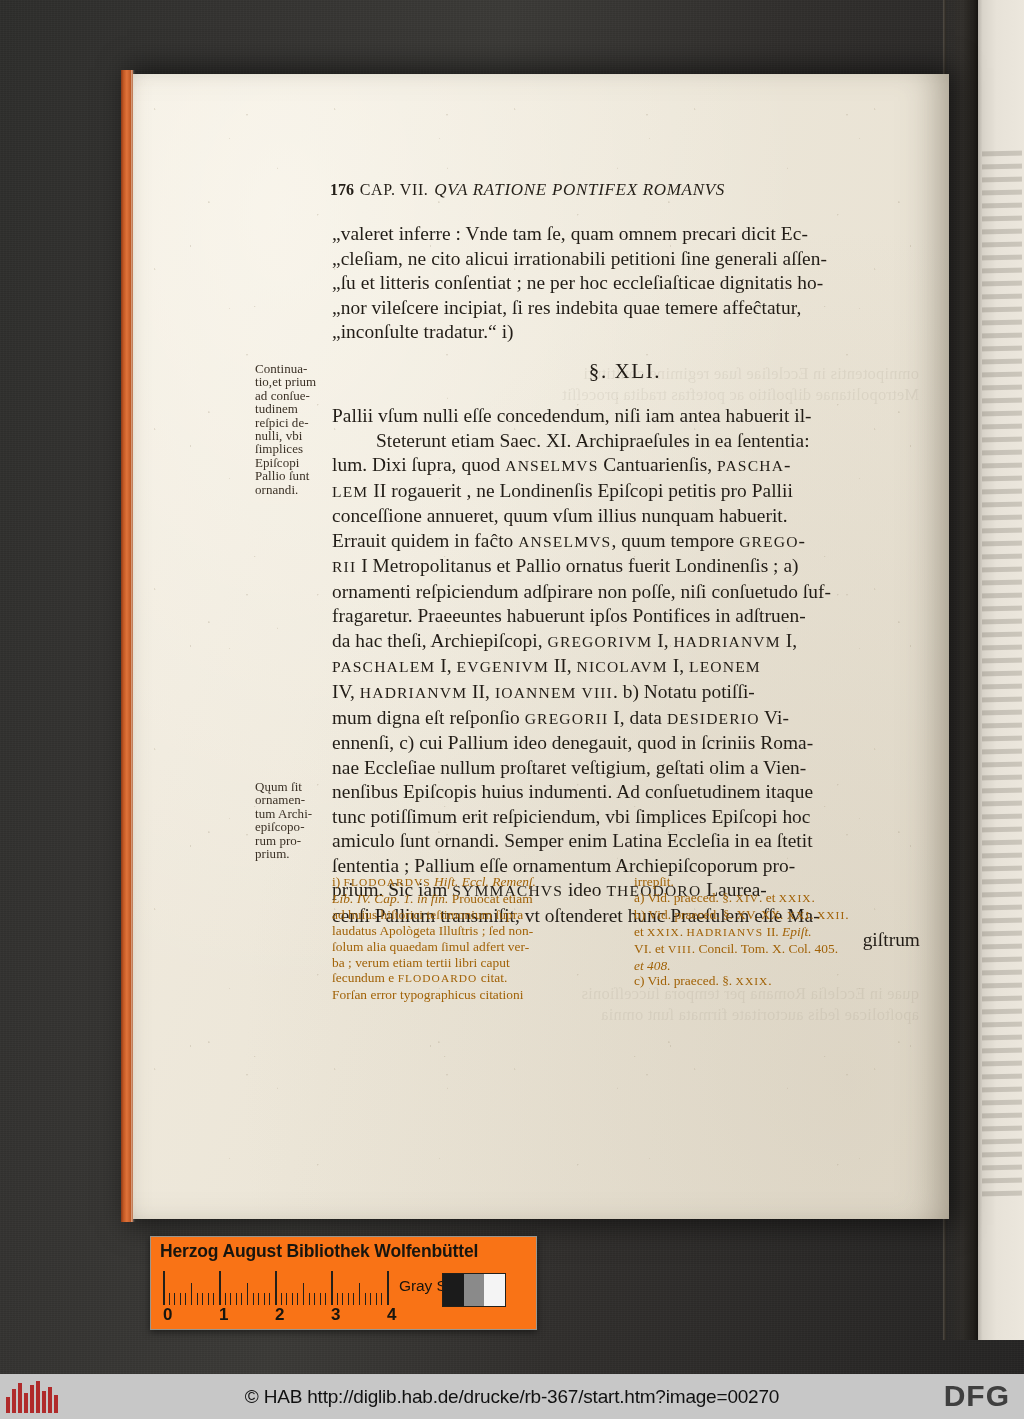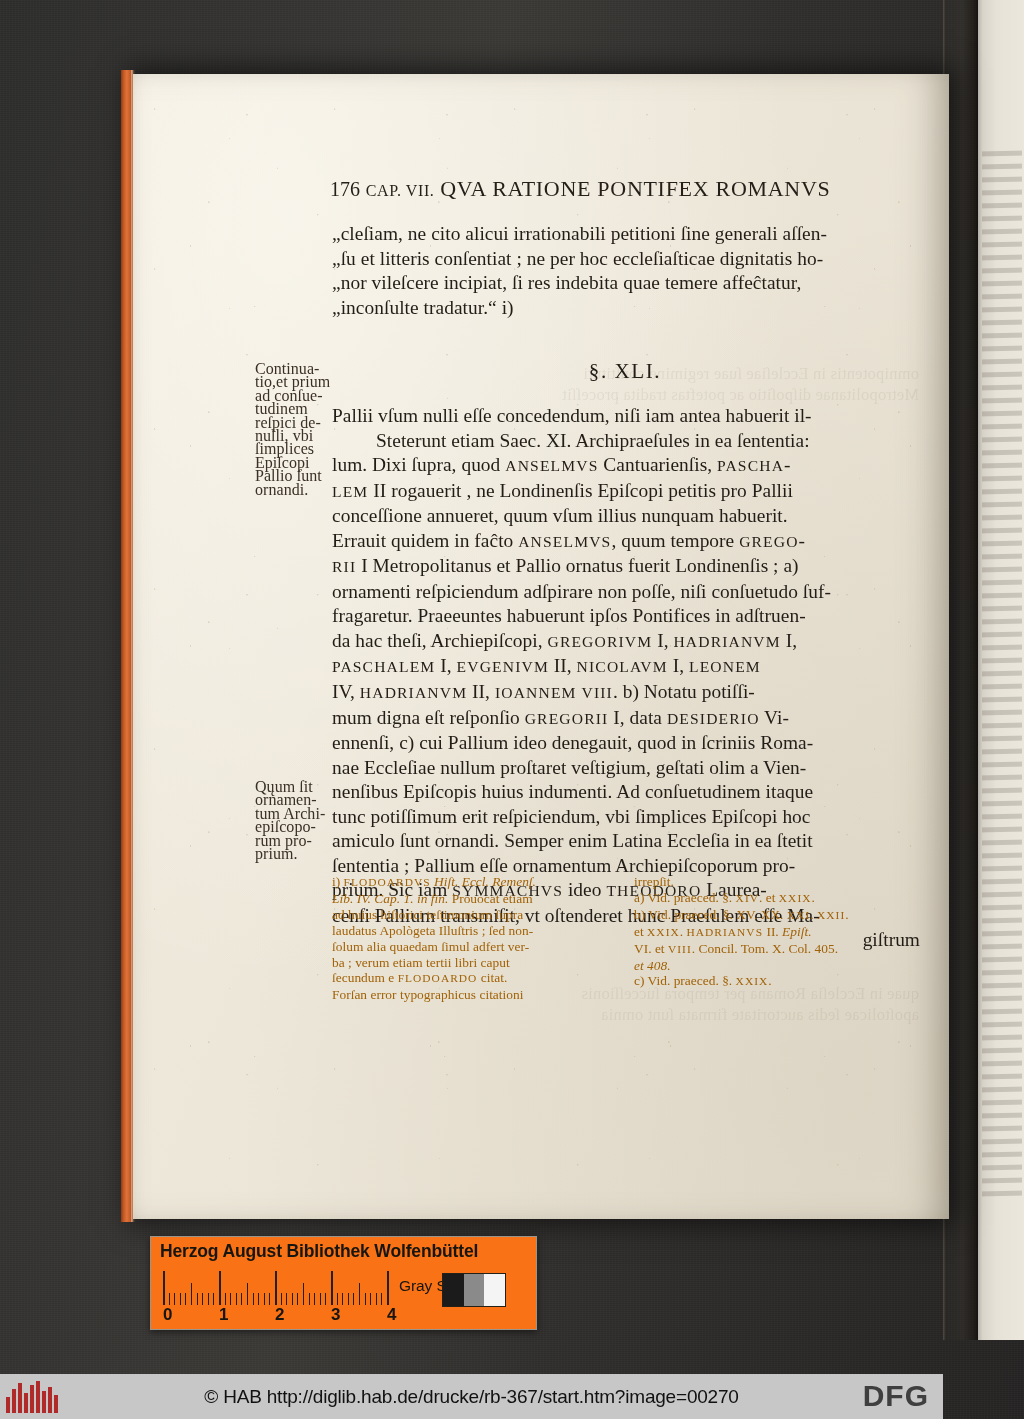--- a/index.html
+++ b/index.html
@@ -103,23 +103,23 @@
   }
 
   
   #type-block{position:absolute;left:0;top:0;width:816px;height:1145px;}
 
   #running-head{
     position:absolute;left:197px;top:102px;width:590px;
     font-size:21.5px;letter-spacing:.4px;color:#241f18;
     white-space:nowrap;
   }
-  #running-head .folio{font-size:20px;font-weight:400;letter-spacing:0;margin-top:34px;}
+  #running-head .folio{font-size:16px;font-weight:700;letter-spacing:0;margin-top:34px;}
   #running-head .smallcap{font-size:16px;letter-spacing:.6px;}
-  #running-head .capline{font-size:22px;letter-spacing:.7px;}
+  #running-head .capline{font-size:17px;letter-spacing:.7px;font-style:italic;}
 
   #quote-block{
     position:absolute;left:199px;top:148px;width:586px;
     font-size:19.4px;line-height:24.6px;color:#221d17;
     text-align:justify;letter-spacing:.05px;
   }
   #quote-block div{white-space:nowrap;}
 
   #section-heading{
     position:absolute;left:199px;top:285px;width:586px;
@@ -132,21 +132,21 @@
     letter-spacing:.04px;
   }
   #body-block .ln{white-space:nowrap;display:block;}
   #body-block .indent{padding-left:44px;}
   #body-block .rightflush{text-align:right;}
   .sc{font-size:15.6px;letter-spacing:1.15px;}
 
   
   .marginal{
     position:absolute;width:76px;
-    font-size:16px;line-height:13.4px;color:#3a3025;
+    font-size:13px;line-height:13.4px;color:#3a3025;
     letter-spacing:.05px;text-align:left;
   }
   #marginal-note-1{left:122px;top:288px;}
   #marginal-note-2{left:122px;top:706px;}
 
   
   #footnotes{position:absolute;left:199px;top:800px;width:588px;}
   .fn-col{position:absolute;top:0;font-size:13.4px;line-height:15.9px;color:#a16207;letter-spacing:.02px;}
   #footnote-col-left{left:0;width:288px;}
   #footnote-col-right{left:302px;width:286px;}
@@ -180,21 +180,21 @@
     font-family:"Liberation Sans",sans-serif;font-size:15.5px;color:#17150f;letter-spacing:-.1px;
   }
   #grayscale-patch{
     position:absolute;left:291px;top:36px;width:62px;height:32px;
     border:1px solid #23201a;display:flex;
   }
   #grayscale-patch i{display:block;height:100%;}
 
   
   #footer-bar{
-    position:absolute;left:0;bottom:0;width:943px;height:45px;
+    position:absolute;left:0;bottom:0;width:1024px;height:45px;
     background:#c7c7c7;display:flex;align-items:center;
   }
   #hab-logo{
     position:absolute;left:6px;top:7px;width:56px;height:32px;display:flex;
     align-items:flex-end;gap:2px;
   }
   #hab-logo i{display:block;width:4px;background:#b02a2a;}
   #footer-url{
     position:absolute;left:0;right:0;text-align:center;
     font-family:"Liberation Sans",sans-serif;font-size:19px;color:#111;letter-spacing:-.2px;
@@ -235,20 +235,21 @@
 
   <div id="type-block">
 
     <div id="running-head">
       <span class="folio">176</span>
       <span class="smallcap">CAP. VII.</span>
       <span class="capline">QVA RATIONE PONTIFEX ROMANVS</span>
     </div>
 
     <div id="quote-block">
+      <div>„valeret inferre : Vnde tam ſe,  quam omnem precari dicit Ec-</div>
       <div>„cleſiam,  ne cito alicui irrationabili petitioni ſine generali aſſen-</div>
       <div>„ſu et litteris conſentiat ; ne per hoc eccleſiaſticae dignitatis ho-</div>
       <div>„nor vileſcere incipiat,  ſi res indebita quae temere affeĉtatur,</div>
       <div>„inconſulte tradatur.“  i)</div>
     </div>
 
     <div id="section-heading">§. XLI.</div>
 
     <div class="marginal" id="marginal-note-1">
         <div>Continua-</div>

